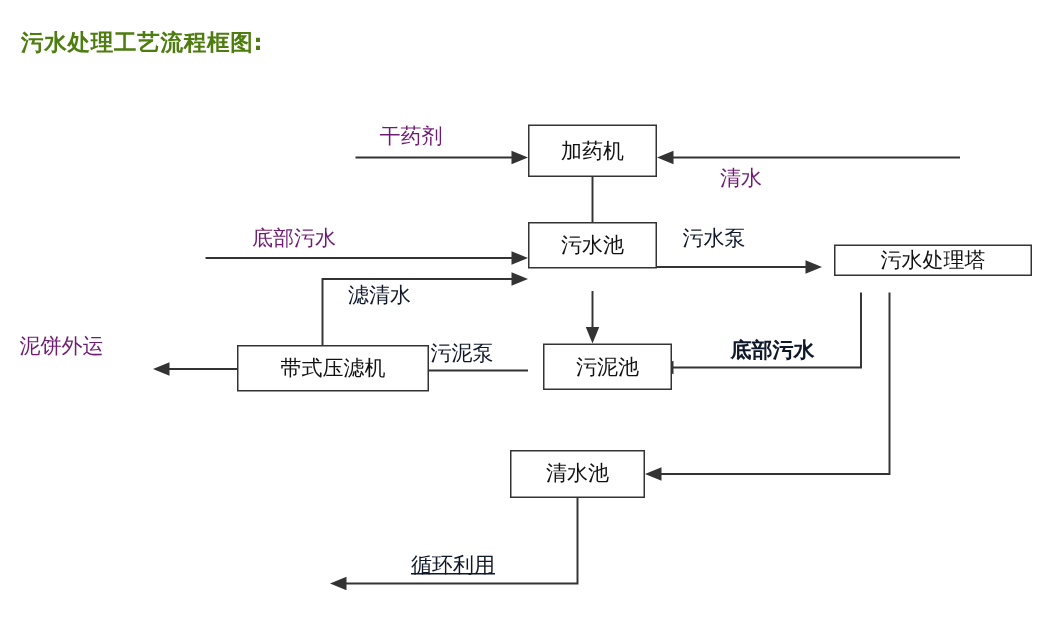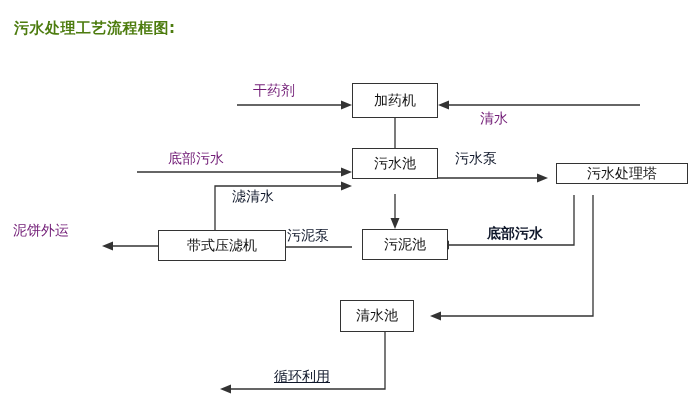--- a/index.html
+++ b/index.html
@@ -106,21 +106,21 @@
 </div>
 
 <div class="node" style="left:158px;top:230px;width:128px;height:31px;">
   <span>带式压滤机</span>
 </div>
 
 <div class="node" style="left:352px;top:229px;width:86px;height:31px;margin-left:10px;">
   <span>污泥池</span>
 </div>
 
-<div class="node" style="left:340px;top:300px;width:74px;height:32px;">
+<div class="node" style="left:340px;top:300px;width:90px;height:32px;">
   <span>清水池</span>
 </div>
 
 <div class="term-label" style="left:253px;top:82px;">干药剂</div>
 
 <div class="term-label" style="left:480px;top:82px;margin-top:28px;">清水</div>
 
 <div class="term-label" style="left:168px;top:150px;">底部污水</div>
 
 <div class="term-label" style="left:13px;top:222px;">泥饼外运</div>

